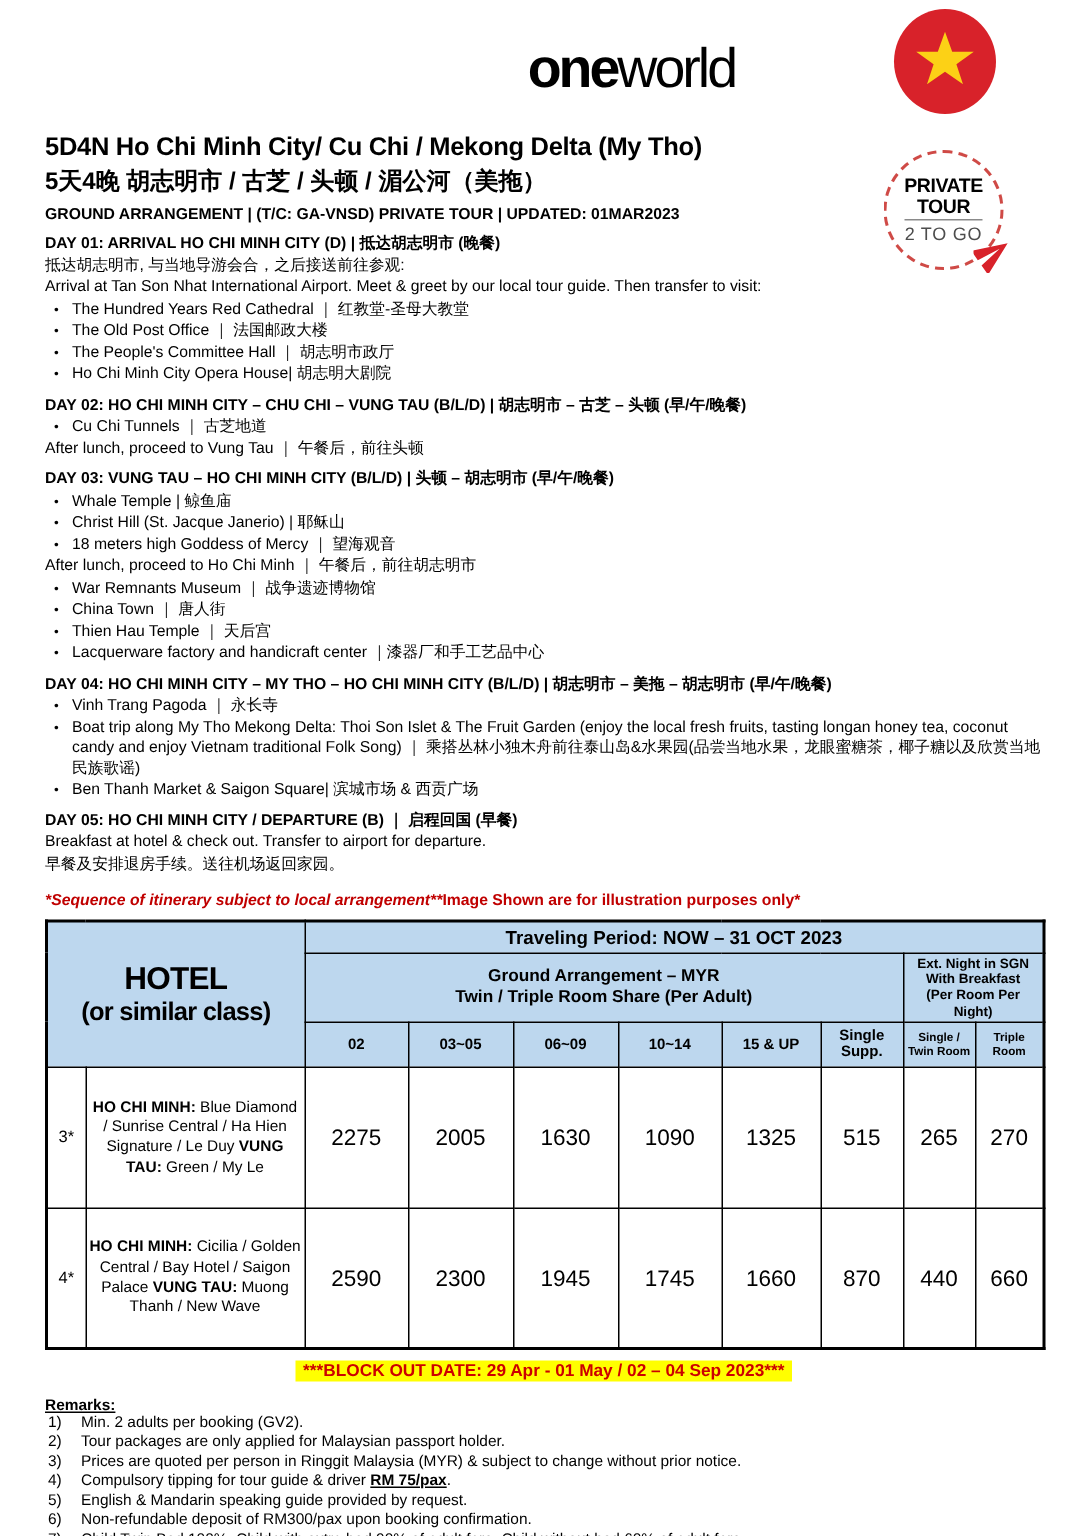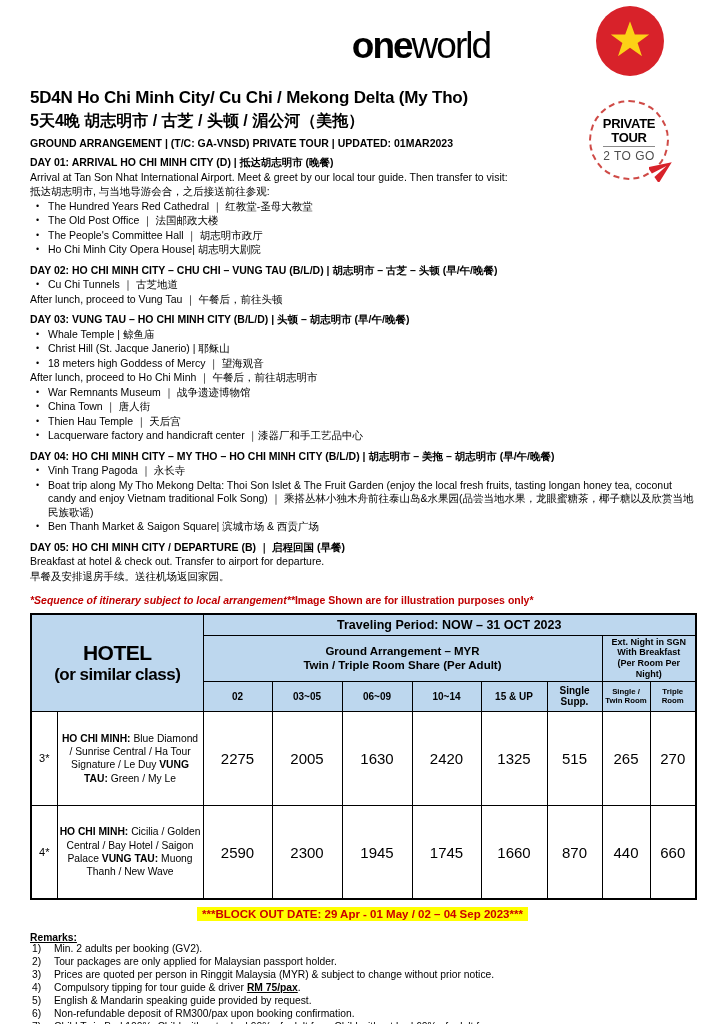--- a/index.html
+++ b/index.html
@@ -93,22 +93,22 @@
 
 <div class="content">
 
   <div class="title-en">5D4N Ho Chi Minh City/ Cu Chi / Mekong Delta (My Tho)</div>
   <div class="title-cn">5天4晚 胡志明市 / 古芝 / 头顿 / 湄公河（美拖）</div>
   <div class="meta-line">GROUND ARRANGEMENT | (T/C: GA-VNSD) PRIVATE TOUR | UPDATED: 01MAR2023</div>
 
   <div>
       <div class="day-section">
         <div class="day-heading">DAY 01: ARRIVAL HO CHI MINH CITY (D) | 抵达胡志明市 (晚餐)</div>
+        <div class="day-line">抵达胡志明市, 与当地导游会合，之后接送前往参观:</div>
         <div class="day-line">Arrival at Tan Son Nhat International Airport. Meet &amp; greet by our local tour guide. Then transfer to visit:</div>
-        <div class="day-line">抵达胡志明市, 与当地导游会合，之后接送前往参观:</div>
         <div class="bullet-row">
           <span class="bullet-dot">•</span>
           <span class="bullet-text">The Hundred Years Red Cathedral ｜ 红教堂-圣母大教堂</span>
         </div>
         <div class="bullet-row">
           <span class="bullet-dot">•</span>
           <span class="bullet-text">The Old Post Office ｜ 法国邮政大楼</span>
         </div>
         <div class="bullet-row">
           <span class="bullet-dot">•</span>
@@ -223,25 +223,25 @@
         <td class="hd paxhd">06~09</td>
         <td class="hd paxhd">10~14</td>
         <td class="hd paxhd">15 &amp; UP</td>
         <td class="hd paxhd">Single Supp.</td>
         <td class="hd subhd">Single / Twin Room</td>
         <td class="hd subhd">Triple Room</td>
       </tr>
 
     <tr class="body-row">
           <td class="stars">3*</td>
-          <td class="hotels"><b>HO CHI MINH:</b><span> Blue Diamond / Sunrise Central / Ha Tour Signature / Le Duy </span><b>VUNG TAU:</b><span> Green / My Le</span></td>
+          <td class="hotels"><b>HO CHI MINH:</b><span> Blue Diamond / Sunrise Central / Ha Hien Signature / Le Duy </span><b>VUNG TAU:</b><span> Green / My Le</span></td>
           <td class="price-val">2275</td>
           <td class="price-val">2005</td>
           <td class="price-val">1630</td>
-          <td class="price-val">2420</td>
+          <td class="price-val">1090</td>
           <td class="price-val">1325</td>
           <td class="price-val">515</td>
           <td class="price-val">265</td>
           <td class="price-val">270</td>
         </tr>
         <tr class="body-row">
           <td class="stars">4*</td>
           <td class="hotels"><b>HO CHI MINH:</b><span> Cicilia / Golden Central / Bay Hotel / Saigon Palace </span><b>VUNG TAU:</b><span> Muong Thanh / New Wave</span></td>
           <td class="price-val">2590</td>
           <td class="price-val">2300</td>

